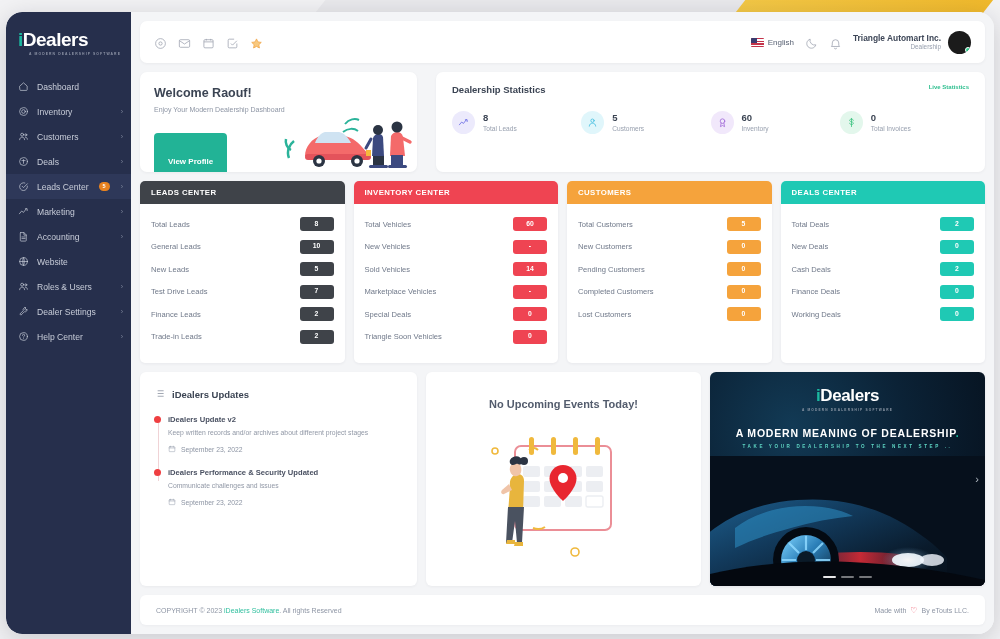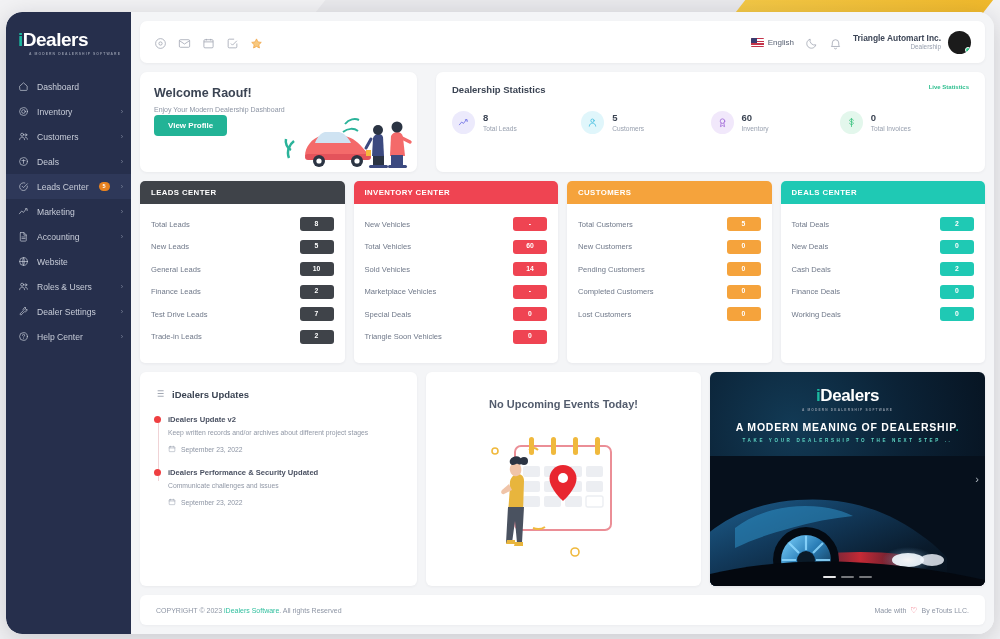--- a/index.html
+++ b/index.html
@@ -95,22 +95,22 @@
 
   
   .row1 { display: flex; gap: 19px; height: 100px; }
   .welcome-card {
     flex: 0 0 277px; background: #fff; border-radius: 7px; padding: 14px 0 0 14px;
     position: relative; overflow: hidden; box-shadow: 0 1px 3px rgba(30,30,60,.05);
   }
   .welcome-title { font-size: 12.5px; font-weight: 700; color: #3b4453; }
   .welcome-sub { font-size: 7px; color: #8d95a4; margin-top: 6px; }
   .btn-profile {
-    margin-top: 2px; background: #22b396; color: #fff; border: 0; cursor: pointer;
-    font-size: 8px; font-weight: 700; padding: 6px 14px; border-radius: 4px;
+    margin-top: 20px; background: #22b396; color: #fff; border: 0; cursor: pointer;
+    font-size: 8px; font-weight: 700; padding: 24px 14px; border-radius: 4px;
     font-family: inherit;
   }
   .welcome-art { position: absolute; right: 2px; bottom: 0px; width: 132px; height: 78px; }
 
   .stats-card {
     flex: 1; background: #fff; border-radius: 7px; padding: 12px 16px;
     box-shadow: 0 1px 3px rgba(30,30,60,.05); display: flex; flex-direction: column;
   }
   .stats-head { display: flex; justify-content: space-between; align-items: flex-start; }
   .stats-title { font-size: 9.5px; font-weight: 700; color: #3b4453; }
@@ -168,21 +168,21 @@
     flex: 0 0 275px; border-radius: 6px; overflow: hidden; position: relative;
     background: radial-gradient(circle at 30% 25%, #123a55 0%, #0b2236 45%, #050d18 100%);
     box-shadow: 0 1px 3px rgba(30,30,60,.08);
   }
   .promo-logo { text-align: center; padding-top: 14px; font-size: 17px; font-weight: 800; letter-spacing: -.4px; }
   .promo-logo .i { color: #1bb8a0; }
   .promo-logo .w { color: #fff; }
   .promo-logo-sub { font-size: 3.2px; letter-spacing: 1.2px; color: #8f9aa8; text-align: center; margin-top: 2px; font-weight: 700;}
   .promo-h1 {
     text-align: center; color: #fff; font-size: 10.5px; font-weight: 800;
-    letter-spacing: .8px; margin-top: 9px;
+    letter-spacing: .8px; margin-top: 15px;
   }
   .promo-h1 .dot { color: #19c6a4; }
   .promo-h2 {
     text-align: center; color: #5fd6c4; font-size: 4.6px; font-weight: 700;
     letter-spacing: 2.6px; margin-top: 5px;
   }
   .promo-car { position: absolute; left: 0; right: 0; bottom: 0; height: 130px; }
   .promo-next {
     position: absolute; right: 6px; top: 50%; transform: translateY(-50%);
     color: #cfd6de; font-size: 11px; cursor: pointer; opacity: .85;
@@ -495,51 +495,51 @@
 
       <section class="row2" id="centerCards">
           <div class="center-card">
             <div class="cc-head" style="background:#3f4349">LEADS CENTER</div>
             <div class="cc-body">
               <div class="cc-row">
                 <span class="cc-label">Total Leads</span>
                 <span class="cc-pill" style="background:#3f4349">8</span>
               </div>
               <div class="cc-row">
+                <span class="cc-label">General Leads</span>
+                <span class="cc-pill" style="background:#3f4349">10</span>
+              </div>
+              <div class="cc-row">
                 <span class="cc-label">New Leads</span>
                 <span class="cc-pill" style="background:#3f4349">5</span>
               </div>
               <div class="cc-row">
-                <span class="cc-label">General Leads</span>
-                <span class="cc-pill" style="background:#3f4349">10</span>
+                <span class="cc-label">Test Drive Leads</span>
+                <span class="cc-pill" style="background:#3f4349">7</span>
               </div>
               <div class="cc-row">
                 <span class="cc-label">Finance Leads</span>
                 <span class="cc-pill" style="background:#3f4349">2</span>
-              </div>
-              <div class="cc-row">
-                <span class="cc-label">Test Drive Leads</span>
-                <span class="cc-pill" style="background:#3f4349">7</span>
               </div>
               <div class="cc-row">
                 <span class="cc-label">Trade-in Leads</span>
                 <span class="cc-pill" style="background:#3f4349">2</span>
               </div>
             </div>
           </div>
           <div class="center-card">
             <div class="cc-head" style="background:#ef4452">INVENTORY CENTER</div>
             <div class="cc-body">
               <div class="cc-row">
+                <span class="cc-label">Total Vehicles</span>
+                <span class="cc-pill" style="background:#ef4452">60</span>
+              </div>
+              <div class="cc-row">
                 <span class="cc-label">New Vehicles</span>
                 <span class="cc-pill" style="background:#ef4452">-</span>
-              </div>
-              <div class="cc-row">
-                <span class="cc-label">Total Vehicles</span>
-                <span class="cc-pill" style="background:#ef4452">60</span>
               </div>
               <div class="cc-row">
                 <span class="cc-label">Sold Vehicles</span>
                 <span class="cc-pill" style="background:#ef4452">14</span>
               </div>
               <div class="cc-row">
                 <span class="cc-label">Marketplace Vehicles</span>
                 <span class="cc-pill" style="background:#ef4452">-</span>
               </div>
               <div class="cc-row">

